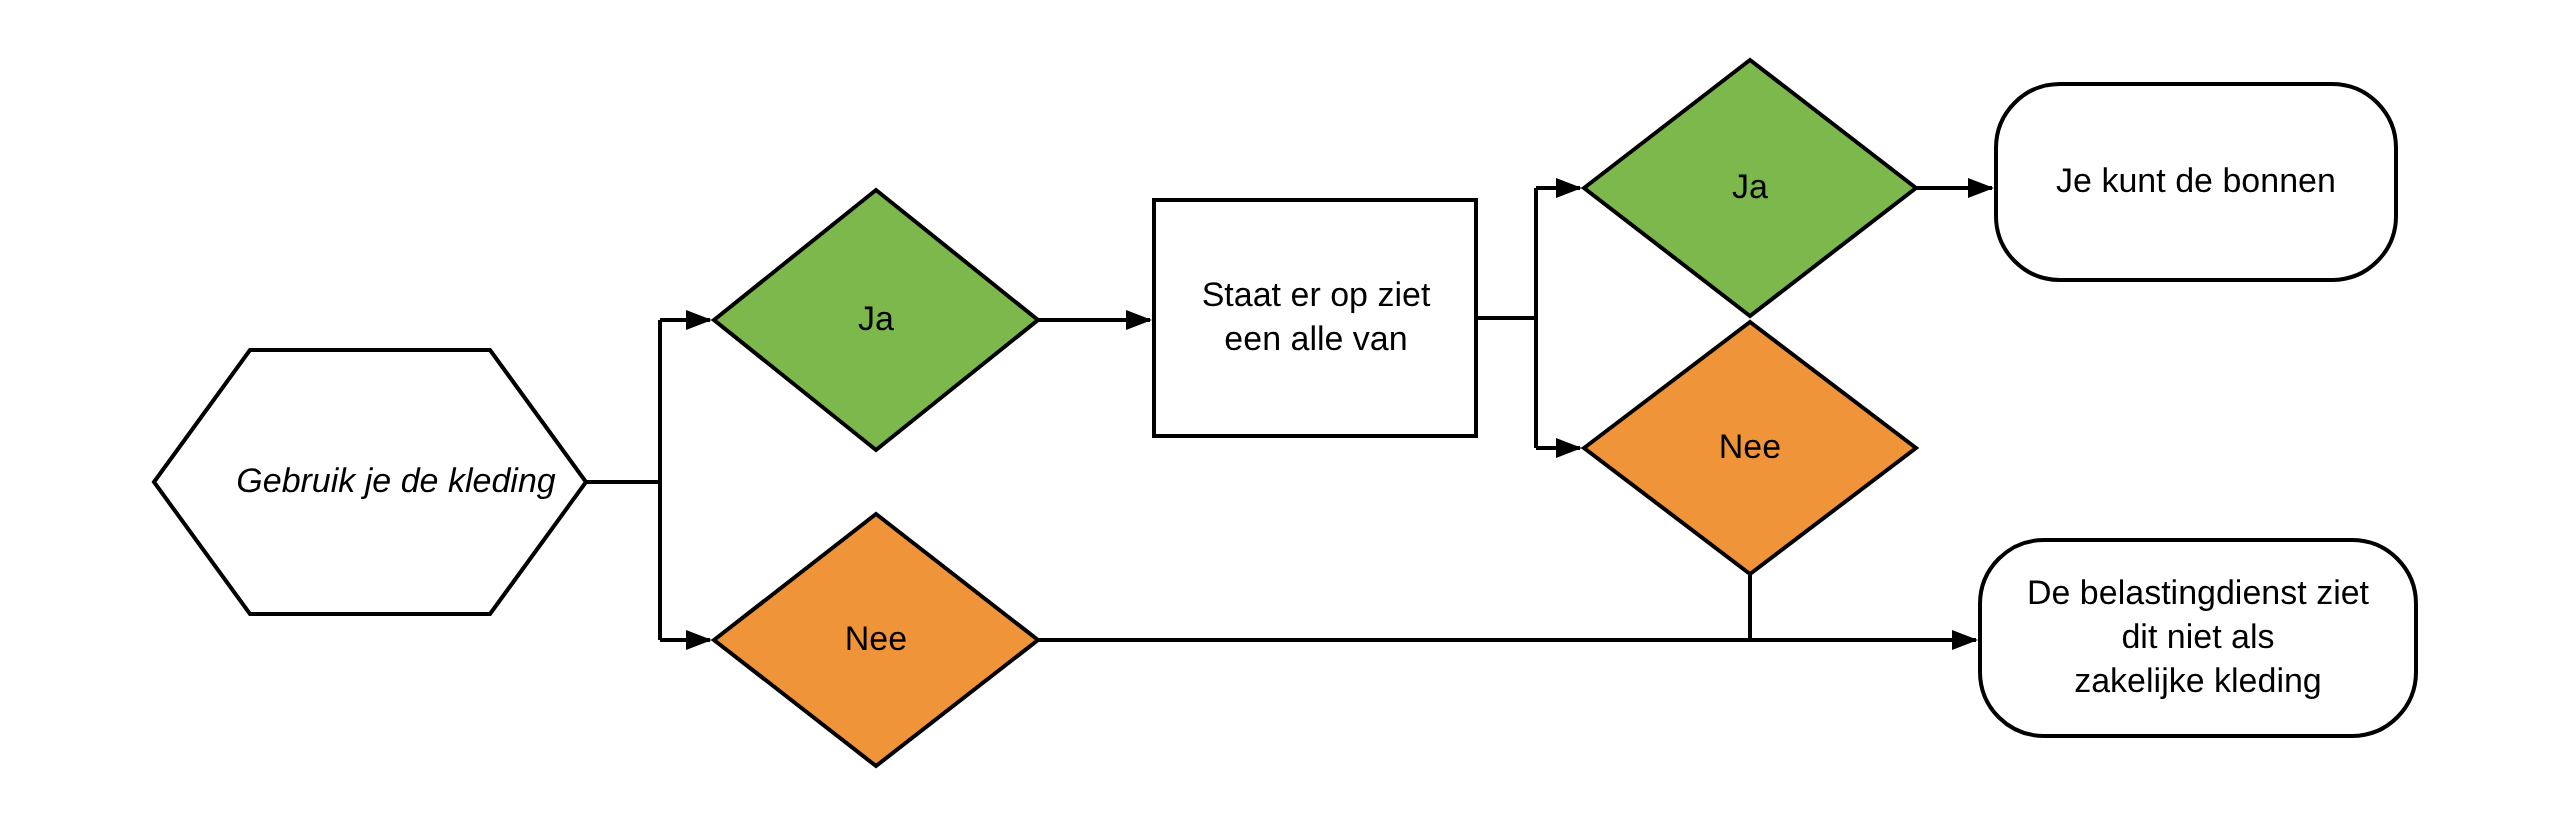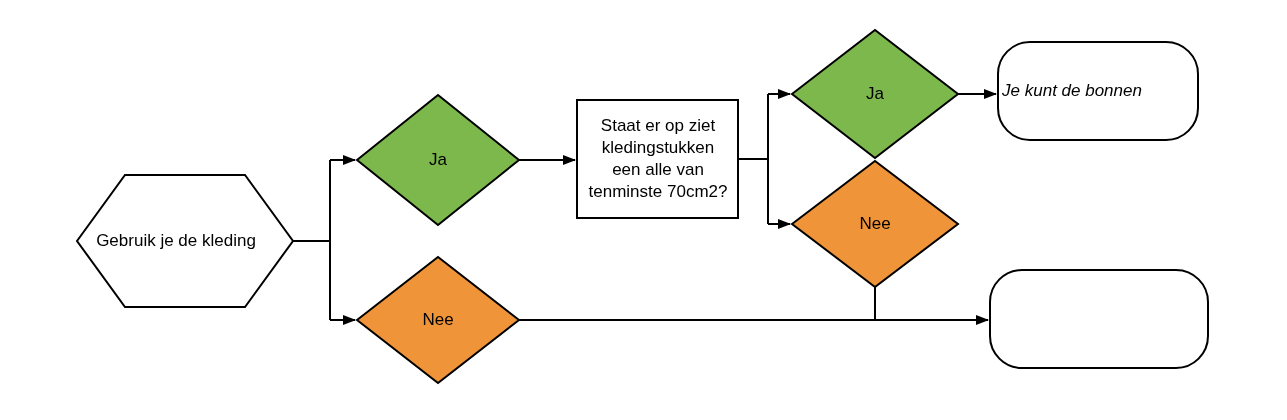--- a/index.html
+++ b/index.html
@@ -57,45 +57,48 @@
     <polygon class="shape rect-shape" points="77,241 125,175 245,175 293,241 245,307 125,307"></polygon>
     <polygon class="shape" points="357,160 438,95 519,160 438,225" fill="#7DB84D"></polygon>
     <polygon class="shape" points="357,320 438,257 519,320 438,383" fill="#F0943A"></polygon>
     <rect class="shape rect-shape" x="577" y="100" width="161" height="118"></rect>
     <polygon class="shape" points="792,94 875,30 958,94 875,158" fill="#7DB84D"></polygon>
     <polygon class="shape" points="792,224 875,161 958,224 875,287" fill="#F0943A"></polygon>
     <rect class="shape rect-shape" x="998" y="42" width="200" height="98" rx="32" ry="32"></rect>
     <rect class="shape rect-shape" x="990" y="270" width="218" height="98" rx="32" ry="32"></rect>
   </svg>
 
-  <div class="node-label" style="left:176px; top:241px;">
+  <div class="node-label" style="left:198px; top:241px;font-style:italic;">
     <span>Gebruik je de kleding</span>
   </div>
 
   <div class="node-label" style="left:438px; top:160px;">
     <span>Ja</span>
   </div>
 
   <div class="node-label" style="left:438px; top:320px;">
     <span>Nee</span>
   </div>
 
   <div class="node-label" style="left:658px; top:159px;">
     <span>Staat er op ziet</span>
-    <span>kledingstukken</span>
     <span>een alle van</span>
-    <span>tenminste 70cm2?</span>
   </div>
 
   <div class="node-label" style="left:875px; top:94px;">
     <span>Ja</span>
   </div>
 
   <div class="node-label" style="left:875px; top:224px;">
     <span>Nee</span>
   </div>
 
-  <div class="node-label" style="left:1072px; top:91px;font-style:italic;">
+  <div class="node-label" style="left:1098px; top:91px;">
     <span>Je kunt de bonnen</span>
   </div>
 
+  <div class="node-label" style="left:1099px; top:319px;">
+    <span>De belastingdienst ziet</span>
+    <span>dit niet als</span>
+    <span>zakelijke kleding</span>
+  </div>
 
 </div>
 
 </body></html>

